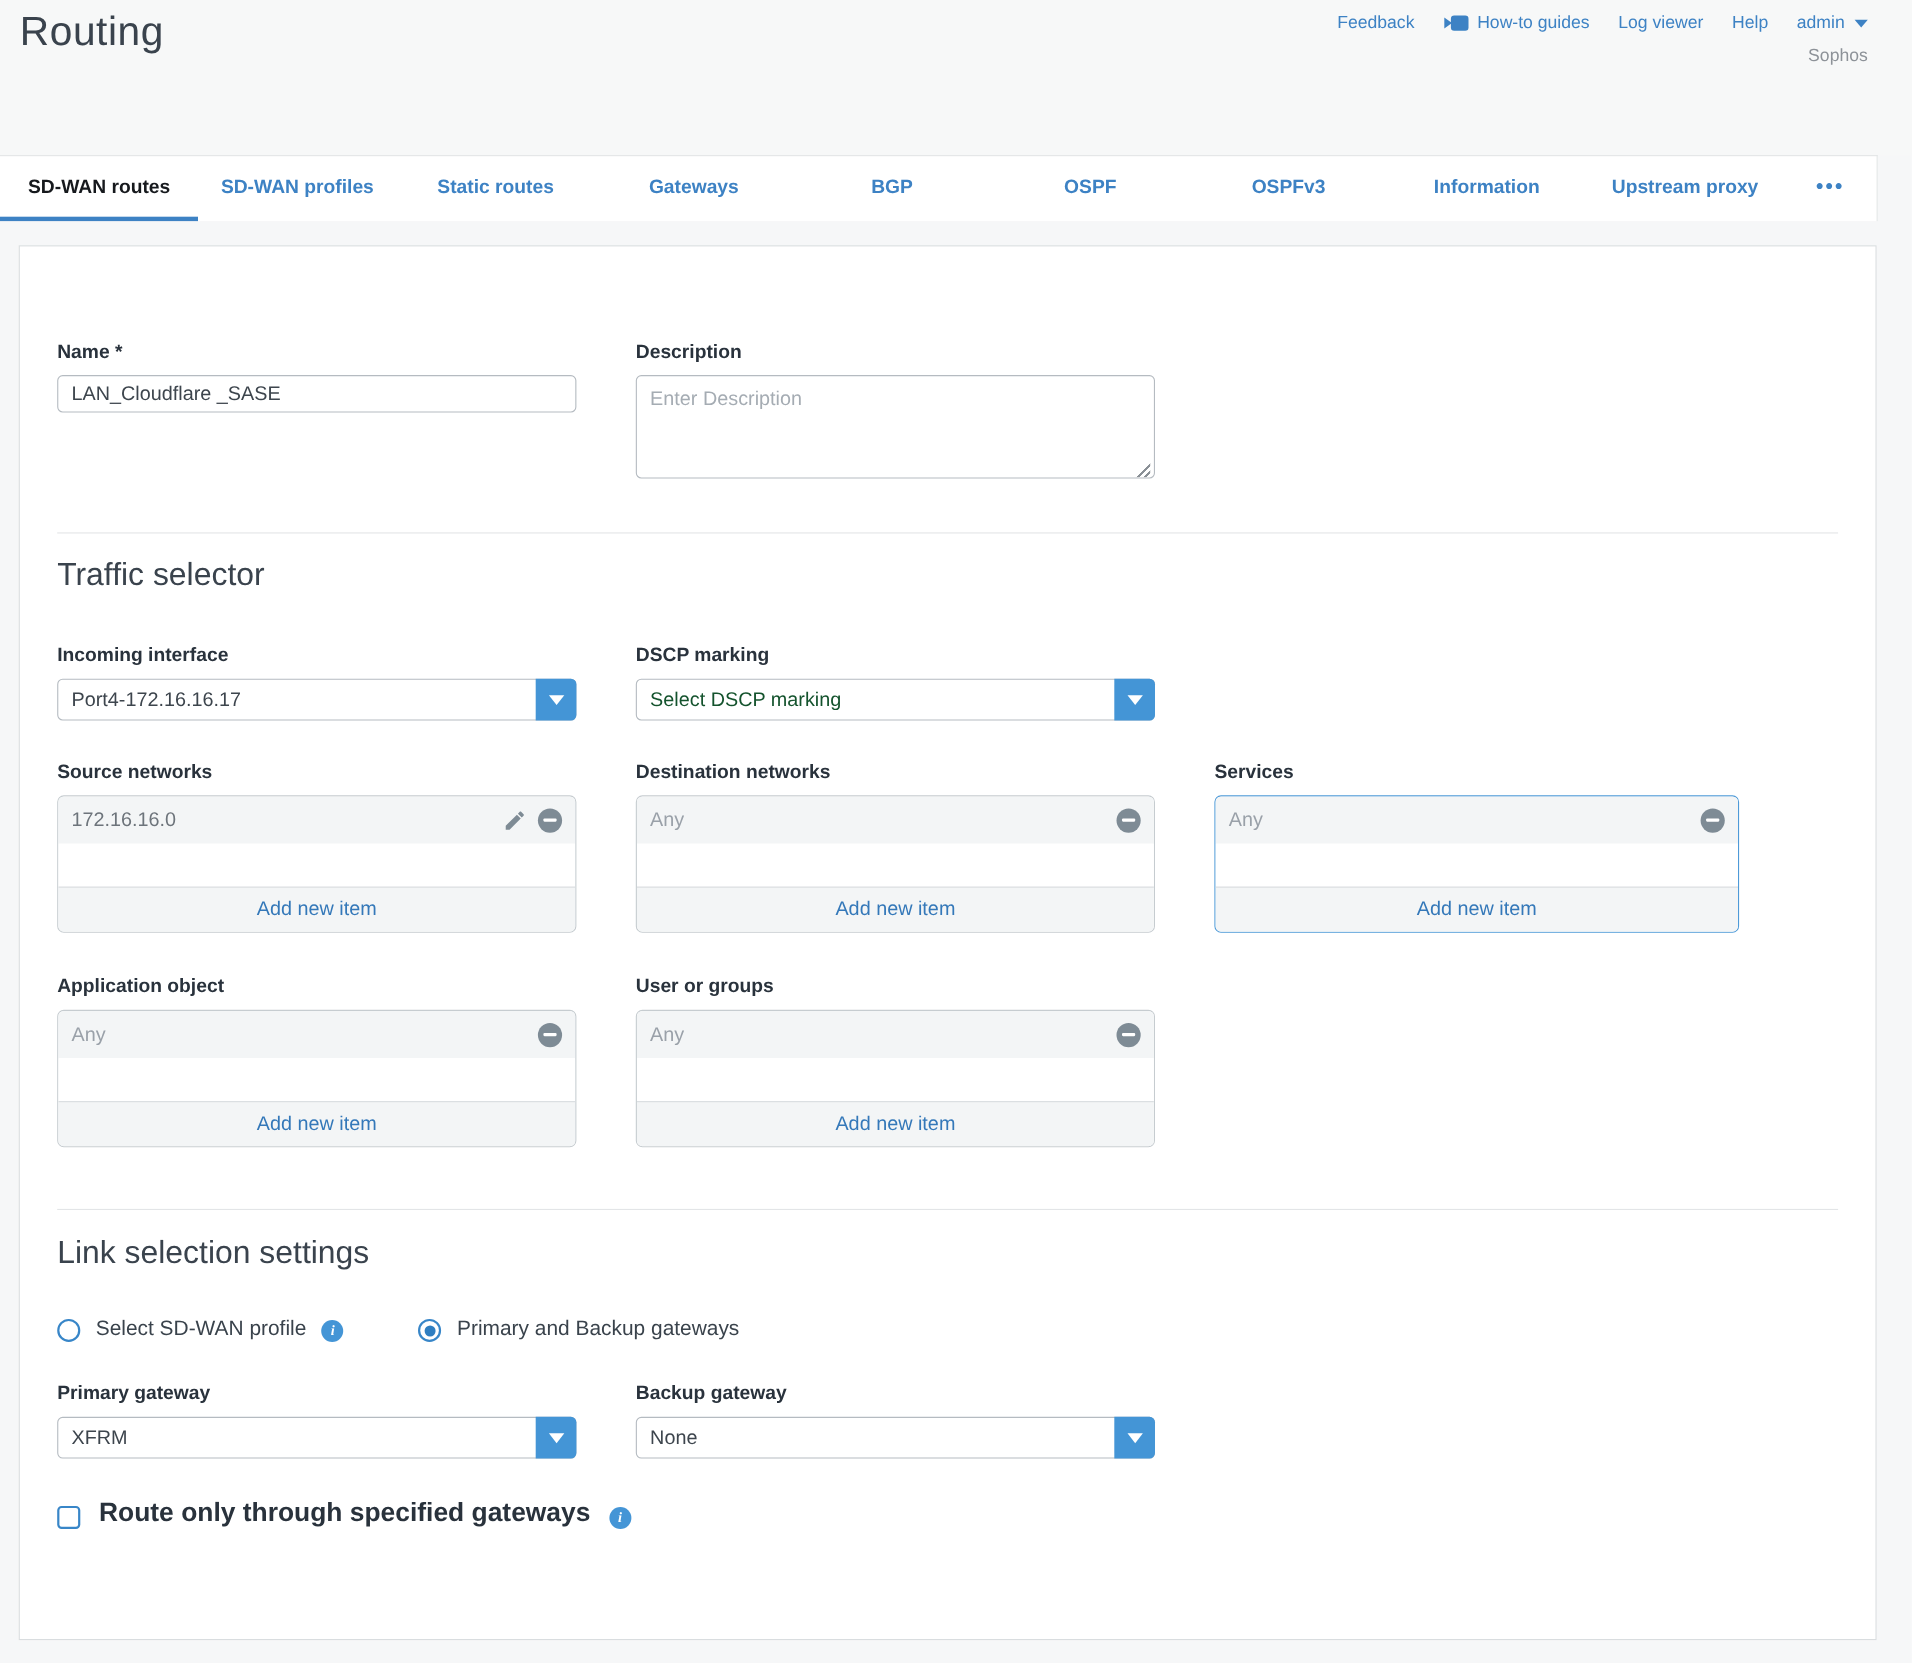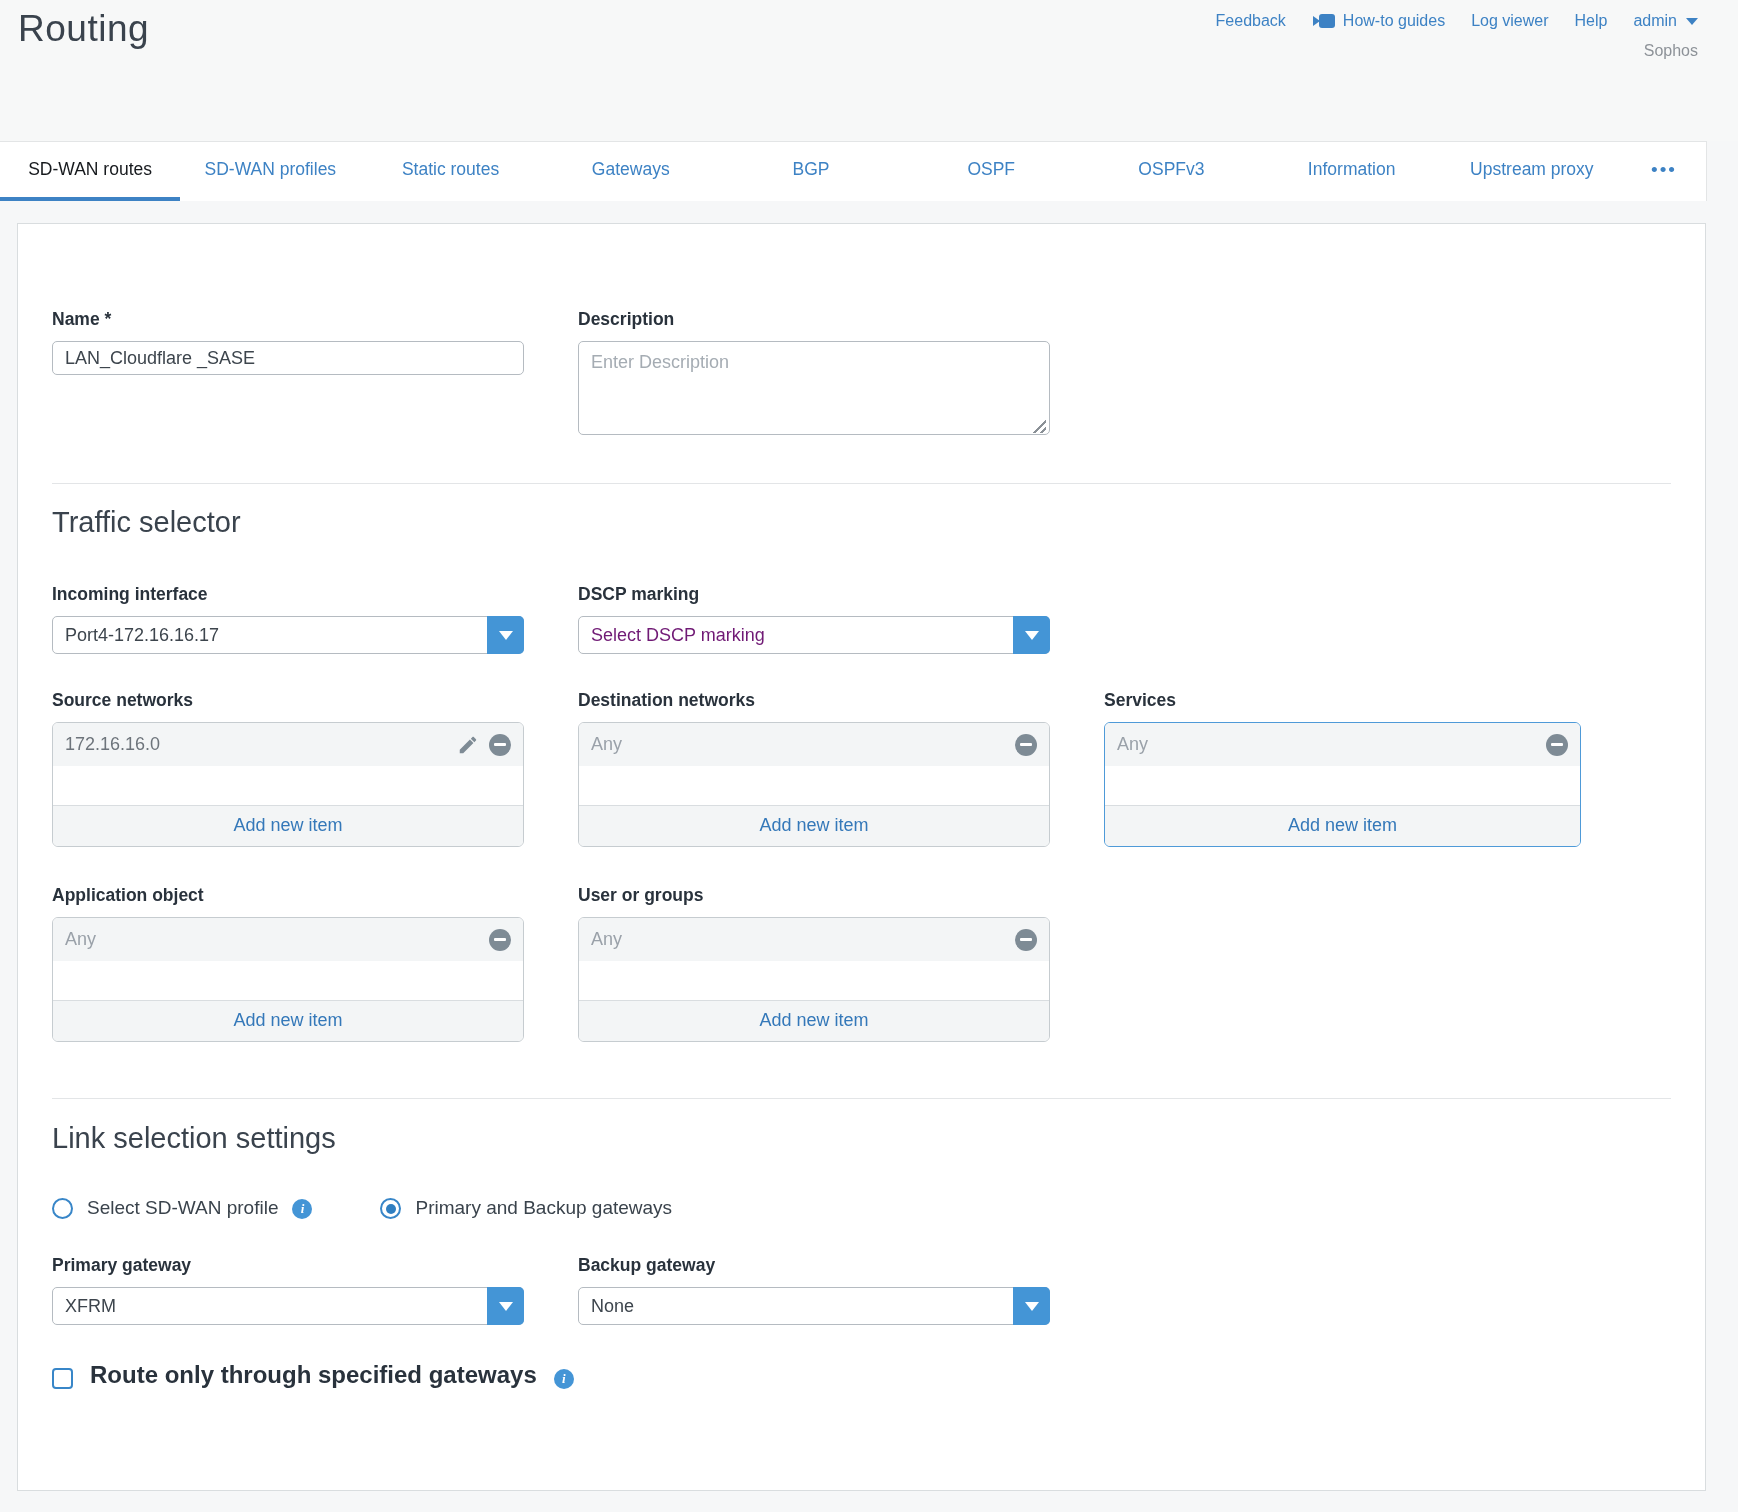--- a/index.html
+++ b/index.html
@@ -19,21 +19,21 @@
   .header-links .hlink { cursor:pointer; display:flex; align-items:center; gap:7px; white-space:nowrap; }
   .brand { position:absolute; right:40px; top:42px; font-size:16px; color:#8d9298; }
   .caret-down { display:inline-block; width:0; height:0; border-left:6px solid transparent; border-right:6px solid transparent; border-top:7px solid #3d82c4; margin-left:2px; }
 
   
   .tabstrip {
     position:absolute; left:0; top:141px; width:1707px; height:60px;
     background:#ffffff; border-top:1px solid #e3e5e6; border-right:1px solid #e3e5e6;
     display:flex; align-items:stretch;
   }
-  .tab { flex:1 1 0; display:flex; align-items:center; justify-content:center; font-size:17.5px; font-weight:400; color:#3d82c4; cursor:pointer; border-bottom:4px solid transparent; }
+  .tab { flex:1 1 0; display:flex; align-items:center; justify-content:center; font-size:17.5px; font-weight:700; color:#3d82c4; cursor:pointer; border-bottom:4px solid transparent; }
   .tab.active { color:#16191d; border-bottom-color:#3d82c4; }
   .tab.more { flex:0 0 84px; letter-spacing:2px; font-size:19px; }
 
   
   .card {
     position:absolute; left:17px; top:223px; width:1689px; height:1268px;
     background:#ffffff; border:1px solid #d9dddf;
     padding:85px 34px 0 34px;
   }
   .row { display:flex; gap:54px; }
@@ -58,21 +58,21 @@
     clip-path:polygon(100% 0, 100% 100%, 0 100%); }
 
   hr.divider { border:none; border-top:1px solid #e3e5e7; margin:0; }
 
   
   .select { position:relative; width:472px; height:38px; border:1px solid #b5bbc1; border-radius:5px; background:#fff;
     display:flex; align-items:center; padding:0 48px 0 12px; font-size:18px; color:#3d454d; cursor:pointer; }
   .select .sel-btn { position:absolute; right:-1px; top:-1px; height:38px; width:37px; background:#4495d6; border-radius:0 5px 5px 0;
     display:flex; align-items:center; justify-content:center; }
   .sel-arrow { width:0; height:0; border-left:7px solid transparent; border-right:7px solid transparent; border-top:9px solid #ffffff; }
-  .select.placeholder-like { color:#701a75;align-items:center; }
+  .select.placeholder-like { color:#14532d;align-items:center; }
 
   
   .listbox { border:1px solid #c6ccd0; border-radius:6px; overflow:hidden; background:#fff; }
   .listbox.focused { border-color:#4e9ad8; }
   .lb-row { display:flex; justify-content:space-between; align-items:center; background:#f3f5f6; padding:8px 12px; min-height:43px; }
   .lb-text { font-size:18px; color:#6d747b; }
   .lb-text.any { color:#9aa1a9; }
   .lb-icons { display:flex; align-items:center; gap:10px; }
   .lb-spacer { height:39px; background:#fff; }
   .lb-footer { background:#f3f5f6; border-top:1px solid #d9dde0; text-align:center; padding:9px 0 10px; font-size:18px; color:#3478b9; cursor:pointer; }

